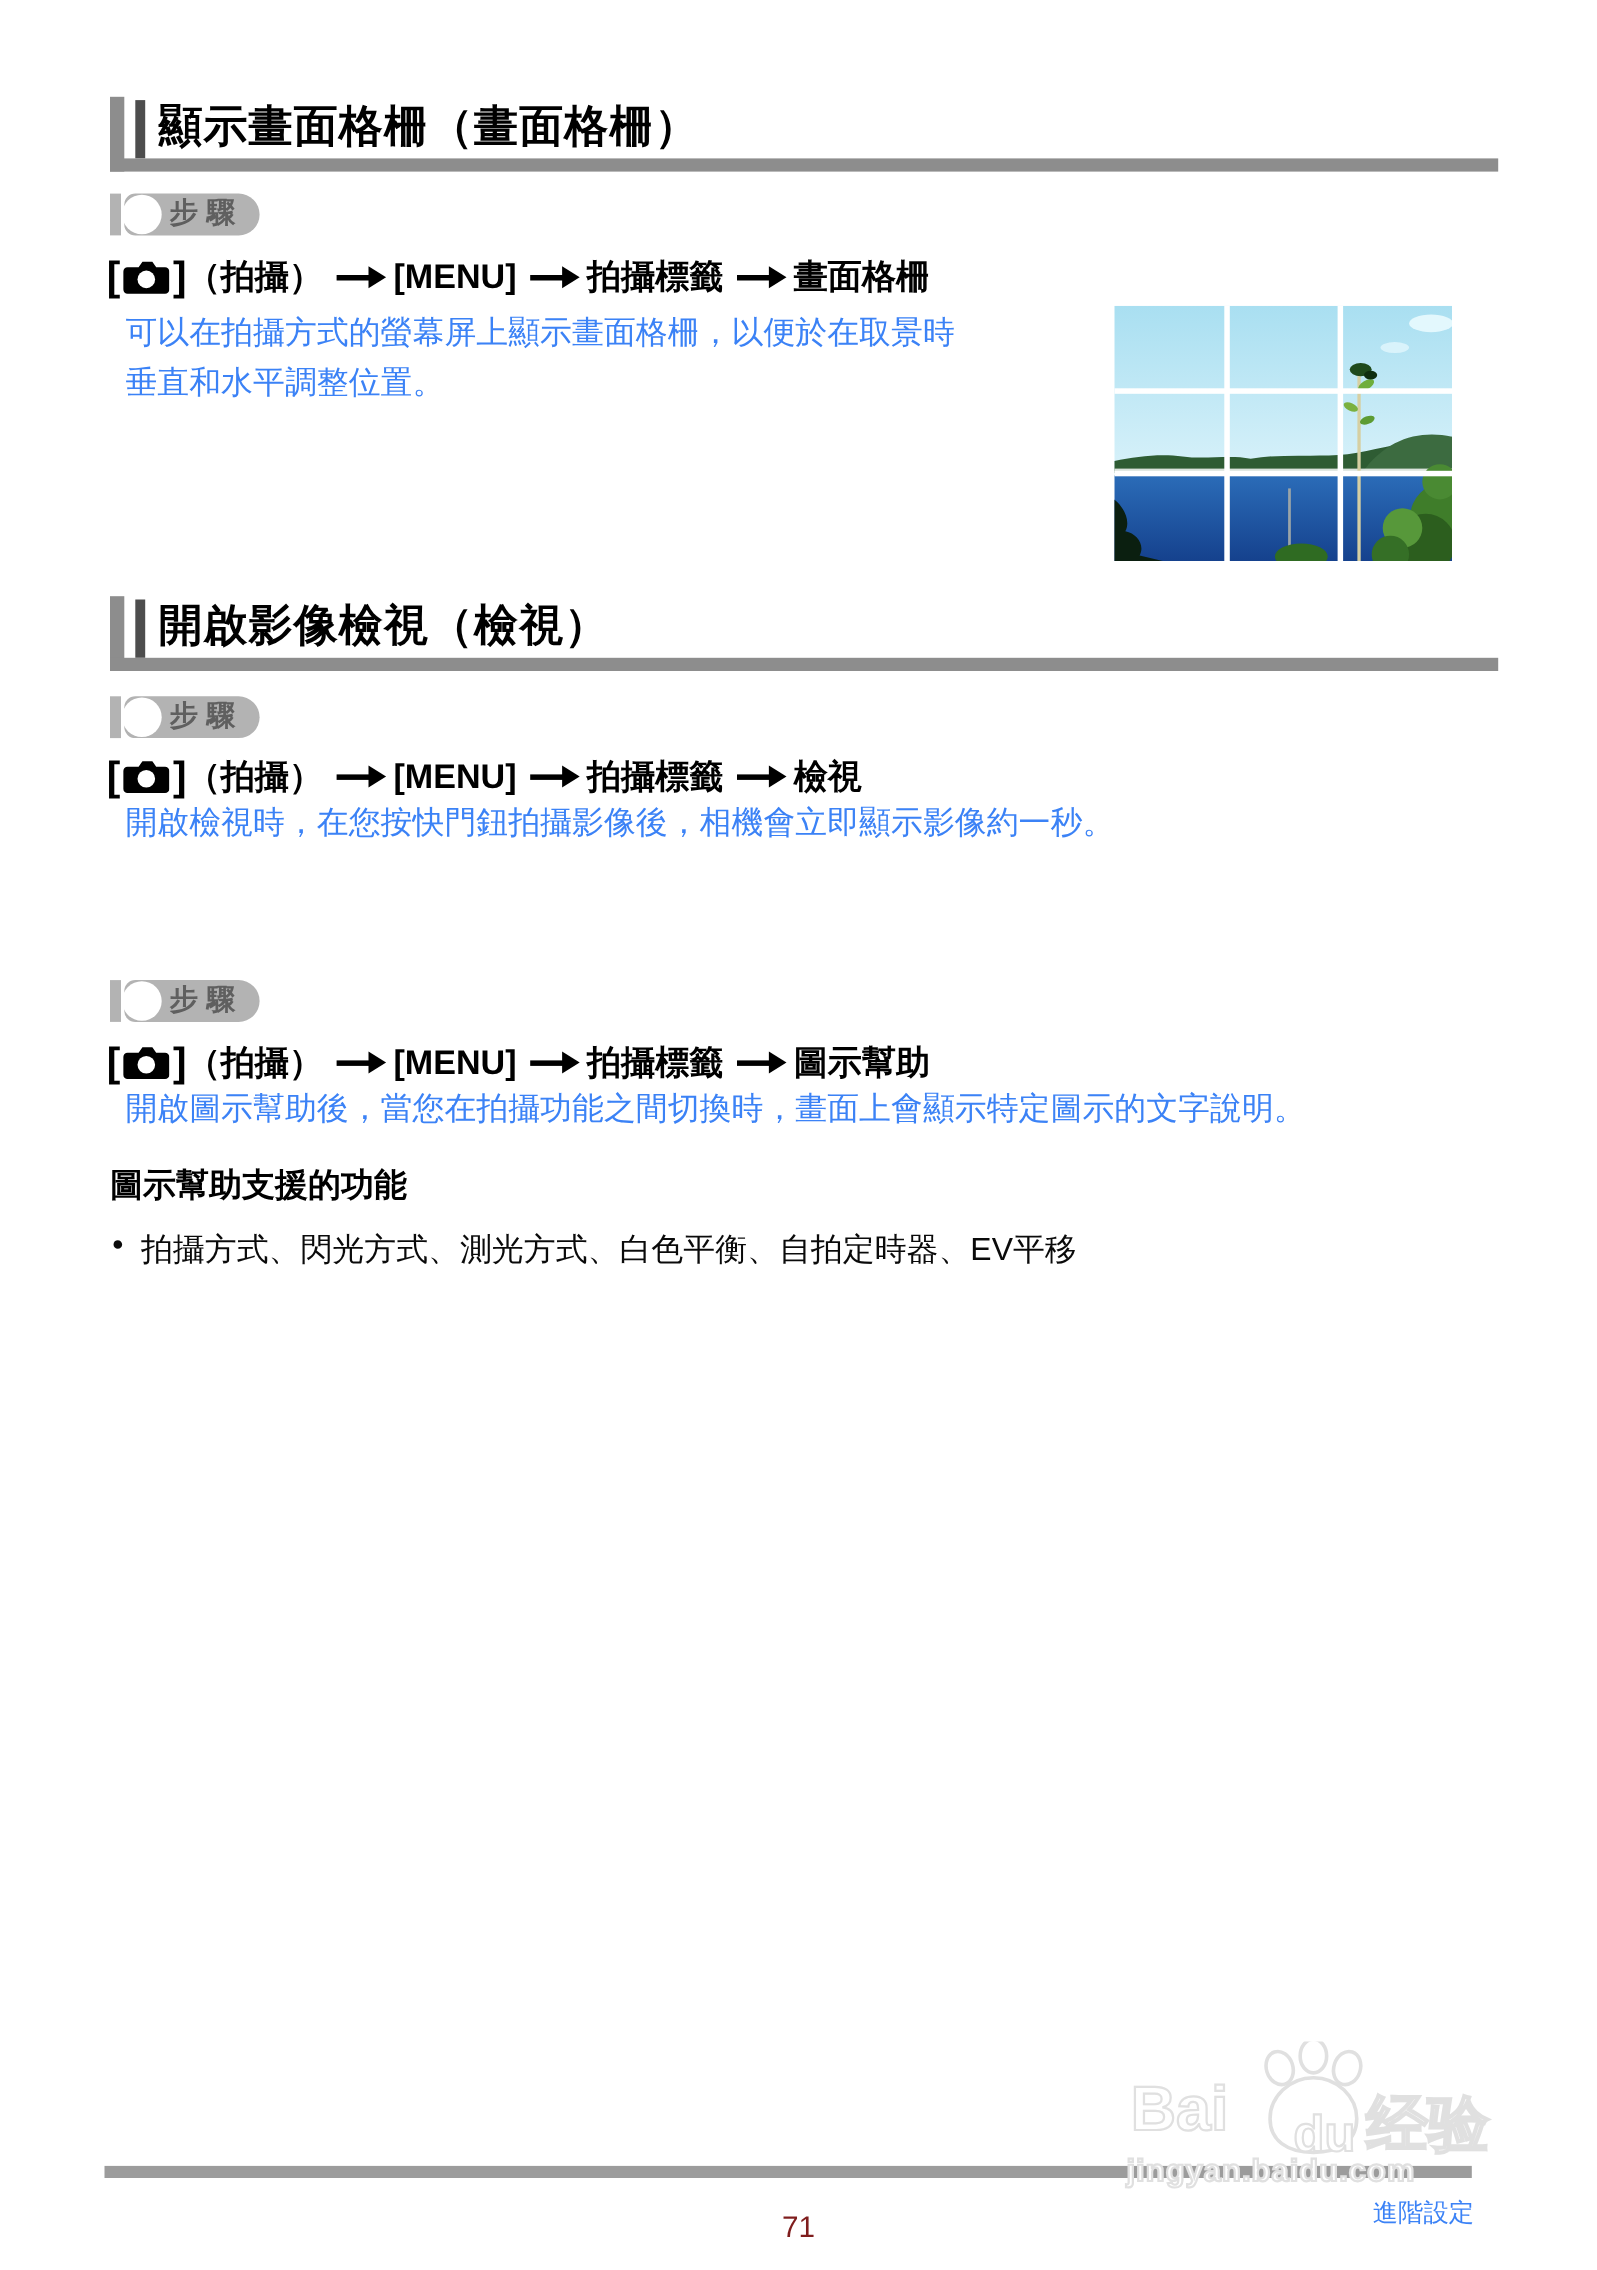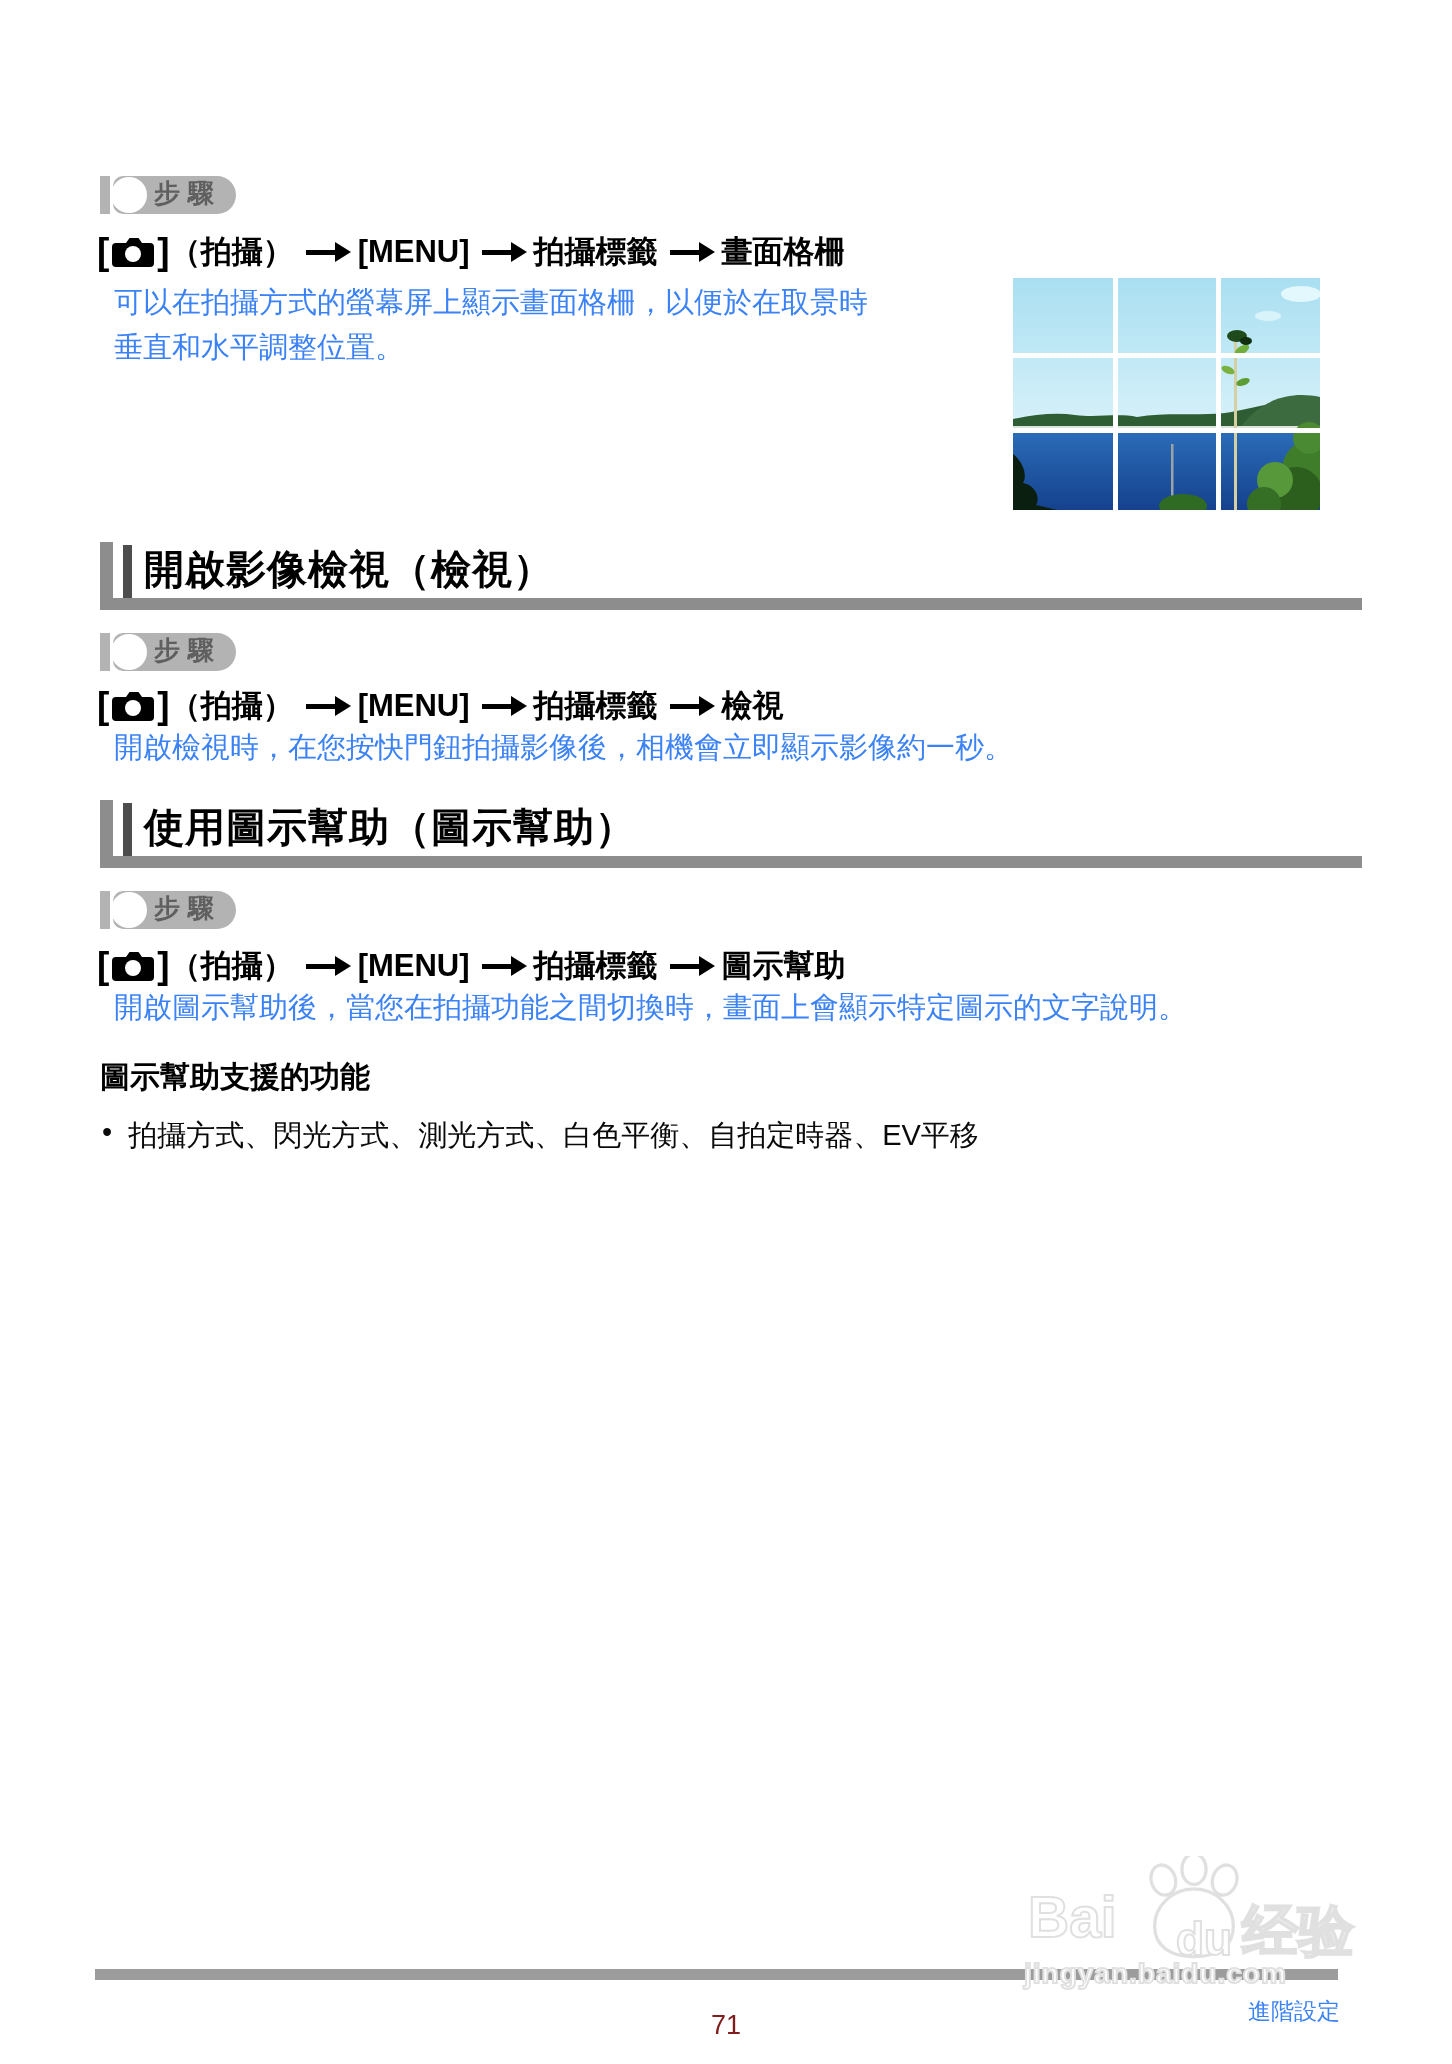--- a/index.html
+++ b/index.html
@@ -66,20 +66,26 @@
   .wm-du{left:158px;top:52px;font-size:46px;}
   .wm-cn{left:224px;top:34px;font-size:56px;}
   .wm-url{left:6px;top:98px;font-size:28px;letter-spacing:1px;}
   .paw{position:absolute;left:118px;top:-4px;width:116px;height:104px;}
 </style>
 </head>
 <body>
 
 <div class="page">
 
+  <div class="heading" id="h1">
+    <div class="bar-light"></div>
+    <div class="bar-dark"></div>
+    <div class="title">顯示畫面格柵（畫面格柵）</div>
+    <div class="underline"></div>
+  </div>
 
   <div class="badge" id="b1">
     <div class="strip"></div>
     <div class="pill"></div>
     <div class="label">步驟</div>
   </div>
 
   <div class="cmd" id="c1">
     <span class="bracket">[</span>
     <svg class="cam" viewBox="0 0 42 32">
@@ -163,26 +169,20 @@
     <span class="arrow"></span>
     <span>[MENU]</span>
     <span class="arrow"></span>
     <span>拍攝標籤</span>
     <span class="arrow"></span>
     <span>檢視</span>
   </div>
 
   <div class="body-line" id="t2a">開啟檢視時，在您按快門鈕拍攝影像後，相機會立即顯示影像約一秒。</div>
 
-  <div class="heading" id="h3">
-    <div class="bar-light"></div>
-    <div class="bar-dark"></div>
-    <div class="title">使用圖示幫助（圖示幫助）</div>
-    <div class="underline"></div>
-  </div>
 
   <div class="badge" id="b3">
     <div class="strip"></div>
     <div class="pill"></div>
     <div class="label">步驟</div>
   </div>
 
   <div class="cmd" id="c3">
     <span class="bracket">[</span>
     <svg class="cam" viewBox="0 0 42 32">

